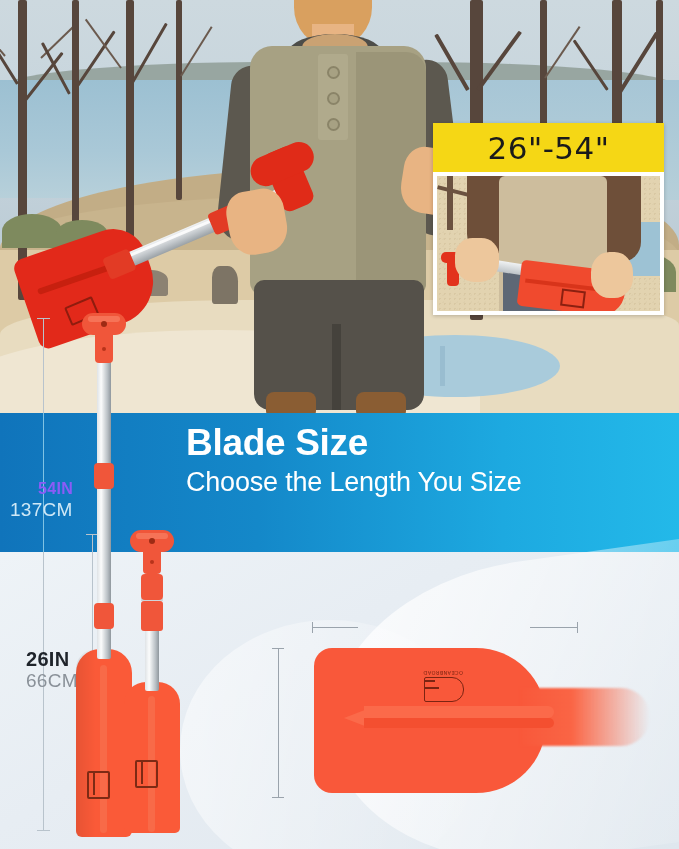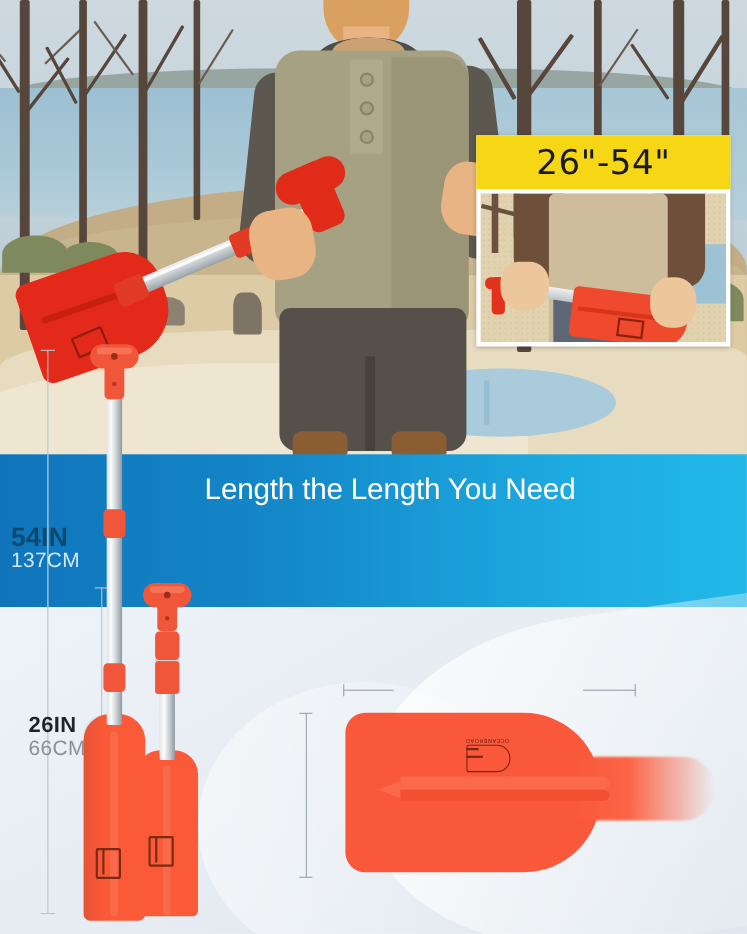--- a/index.html
+++ b/index.html
@@ -135,21 +135,21 @@
   .lower-swoosh2{position:absolute;left:180px;top:620px;width:300px;height:260px;
         background:linear-gradient(100deg,rgba(255,255,255,.55),rgba(255,255,255,0));
         border-radius:50%;}
 
   
   .m54-line{position:absolute;left:43px;top:318px;width:1px;height:512px;background:#b8c3cc;}
   .m54-cap-top{position:absolute;left:37px;top:318px;width:13px;height:1px;background:#b8c3cc;}
   .m54-cap-bot{position:absolute;left:37px;top:830px;width:13px;height:1px;background:#b8c3cc;}
   .m54-line-on-blue{position:absolute;left:43px;top:413px;width:1px;height:139px;background:#7fc3e4;}
   .m54-text{position:absolute;left:10px;top:478px;}
-  .m54-in{font-size:24px;font-weight:700;color:#0c4a6e;letter-spacing:.3px;line-height:21px;}
+  .m54-in{font-size:16px;font-weight:700;color:#8b5cf6;letter-spacing:.3px;line-height:21px;margin-left:28px;}
   .m54-cm{font-size:19px;font-weight:400;color:#cfe8f6;letter-spacing:.3px;line-height:22px;}
 
   
   .m26-line{position:absolute;left:92px;top:534px;width:1px;height:296px;background:#b8c3cc;}
   .m26-cap-top{position:absolute;left:86px;top:534px;width:13px;height:1px;background:#b8c3cc;}
   .m26-cap-bot{position:absolute;left:86px;top:830px;width:13px;height:1px;background:#b8c3cc;}
   .m26-text{position:absolute;left:26px;top:648px;}
   .m26-in{font-size:20px;font-weight:700;color:#1f242b;letter-spacing:.3px;line-height:22px;}
   .m26-cm{font-size:19px;font-weight:400;color:#8a9199;letter-spacing:.3px;line-height:22px;}
 
@@ -349,21 +349,22 @@
       <div class="ip-handL"></div>
       <div class="ip-handR"></div>
     </div>
     <div class="inset-label">
       <span>26"-54"</span>
     </div>
   </div>
 
   <div class="banner"></div>
   <div class="banner-text">
-    <div class="b-sub">Length the Length You Need</div>
+    <div class="b-title">Blade Size</div>
+    <div class="b-sub">Choose the Length You Size</div>
   </div>
 
   <div class="lower"></div>
   <div class="lower-swoosh"></div>
   <div class="lower-swoosh2"></div>
 
   <div class="m54-line"></div>
   <div class="m54-line-on-blue"></div>
   <div class="m54-cap-top"></div>
   <div class="m54-cap-bot"></div>

